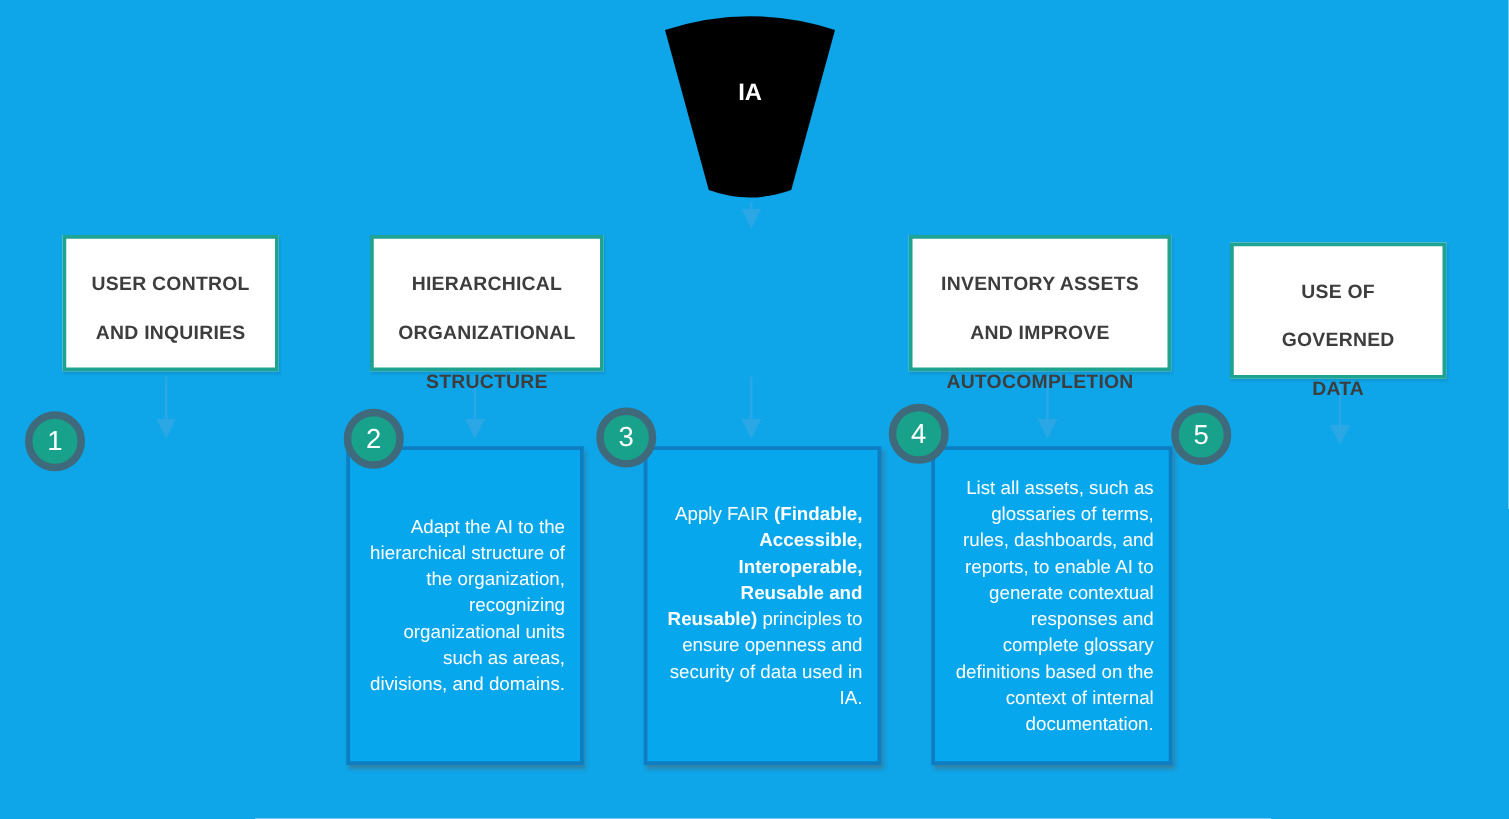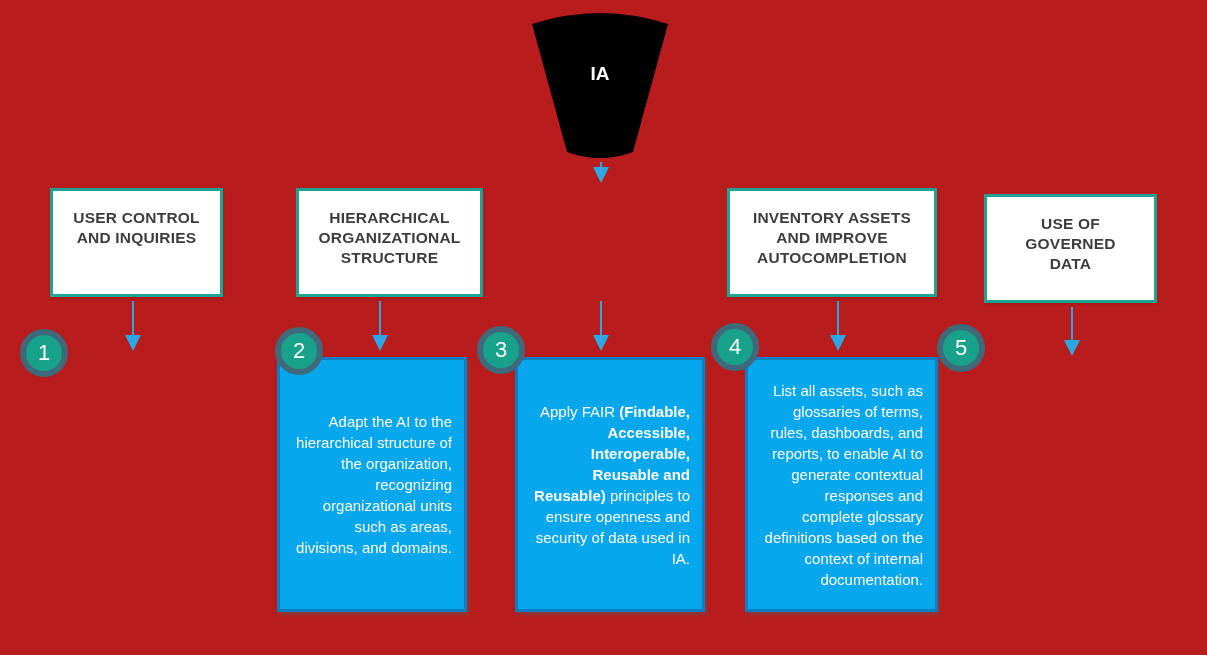--- a/index.html
+++ b/index.html
@@ -1,32 +1,32 @@
 <!DOCTYPE html>
 <html><head>
 <meta charset="utf-8">
 <style>
   html,body{margin:0;padding:0;background:#ffffff;}
   body{font-family:"Liberation Sans", sans-serif;}
-  .canvas{position:relative;width:1207px;height:655px;background:#b91c1c;overflow:hidden;}
+  .canvas{position:relative;width:1207px;height:655px;background:#0ea5e9;overflow:hidden;}
   .overlay{position:absolute;left:0;top:0;width:1207px;height:655px;pointer-events:none;}
 
   
   .hbox{
     position:absolute;
     background:#ffffff;
     border:3px solid #1ea292;
     box-sizing:border-box;
     box-shadow:1px 2px 2px rgba(0,0,0,0.10);
     display:flex;justify-content:center;align-items:flex-start;
   }
   .htext{
     margin-top:17px;
     font-size:15.5px;font-weight:bold;color:#3d3d3d;
-    line-height:20px;text-align:center;white-space:pre-line;
+    line-height:39px;text-align:center;white-space:pre-line;
     letter-spacing:0.2px;
   }
 
   
   .bbox{
     position:absolute;
     background:#06a7ec;
     border:3px solid #0e7dc2;
     box-sizing:border-box;
     box-shadow:2px 3px 3px rgba(90,90,90,0.45);

